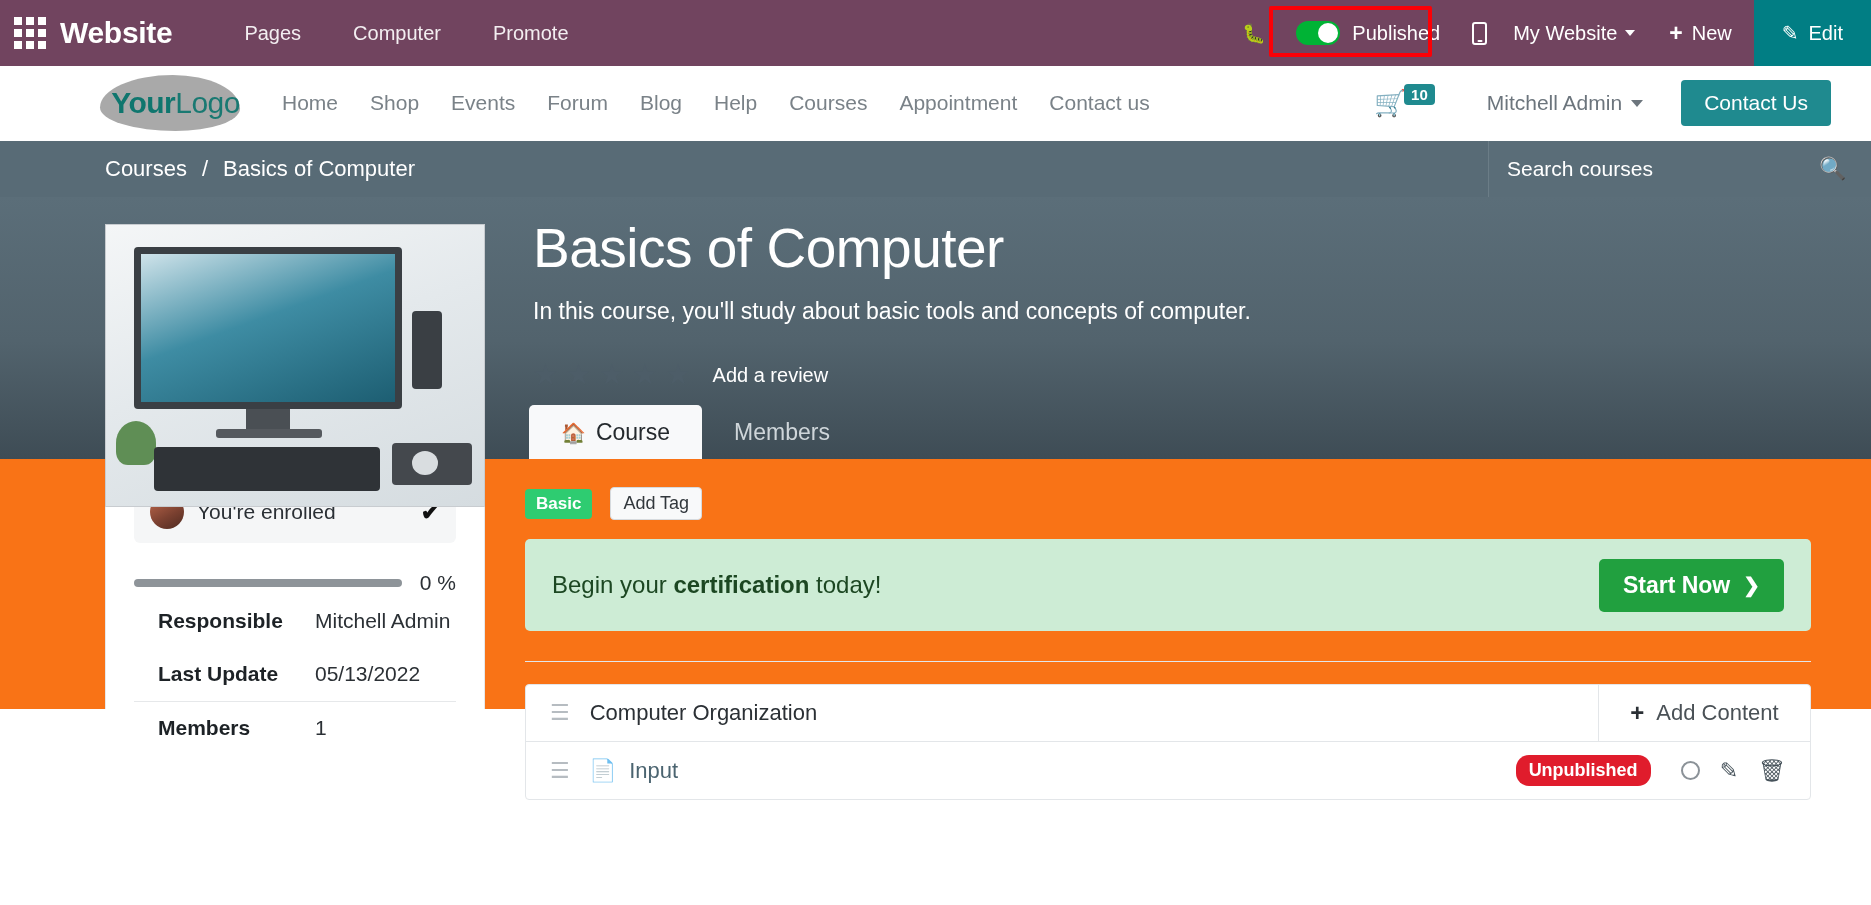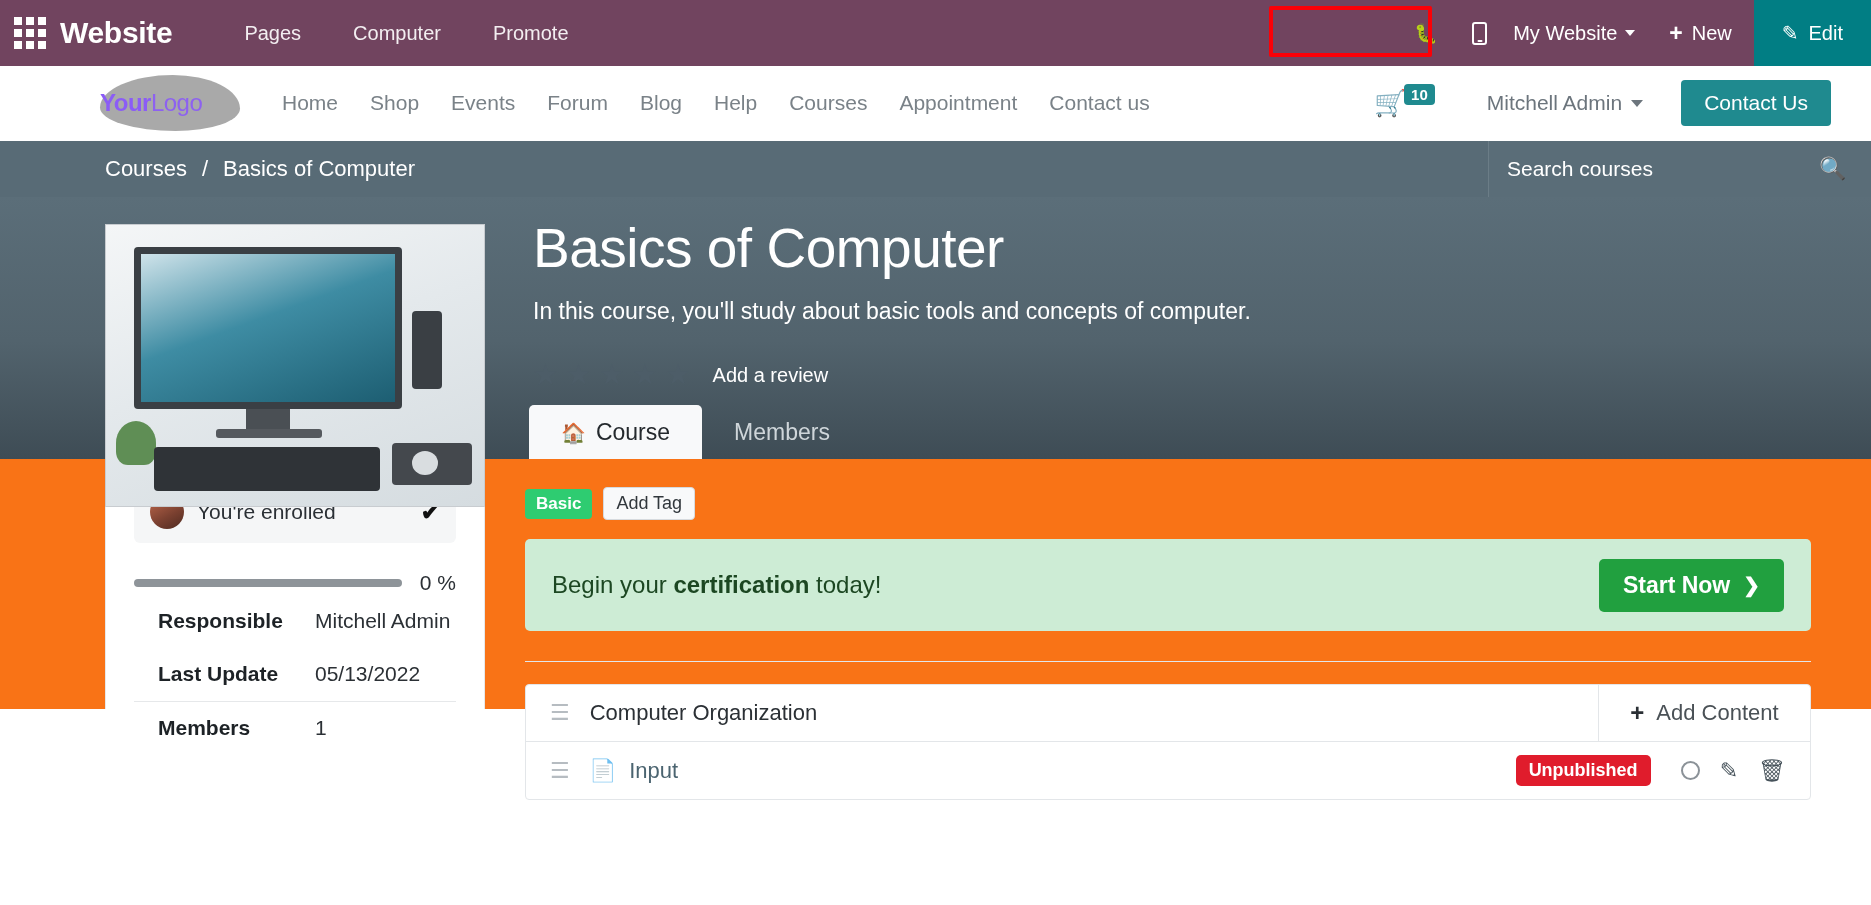--- a/index.html
+++ b/index.html
@@ -143,22 +143,22 @@
     margin-right: 26px;
     cursor: pointer;
   }
   .logo .blob {
     position:absolute; inset:0;
     background:#a9a9a9;
     border-radius: 52% 48% 46% 54% / 58% 60% 40% 42%;
   }
   .logo .txt {
     position: absolute; inset: 0;
-    display:flex; align-items:center; justify-content:flex-start;
-    font-size: 24px; color:#8b5cf6; letter-spacing:-0.5px;
+    display:flex; align-items:center; justify-content:flex-end;
+    font-size: 30px; color:#0f766e; letter-spacing:-0.5px;
   }
   .logo .txt b { font-weight: bold; }
   .logo .txt span { font-weight: normal; opacity: .93; }
   .site-links { display: flex; align-items: center; gap: 0; }
   .site-links a {
     font-size: 21px;
     color: #7a8288;
     text-decoration: none;
     padding: 0 16px;
     white-space: nowrap;
@@ -376,21 +376,21 @@
   .detail {
     display: flex; align-items: center;
     padding: 14px 0 15px;
     font-size: 21px;
   }
   .detail.bordered { border-bottom: 1px solid #e6e8ea; }
   .detail .k { font-weight: bold; color: #1d2226; width: 157px; flex: none; margin-left: 24px; }
   .detail .v { color: #2b3035; }
 
   .main-col { flex: 1; padding: 28px 60px 0 40px; }
-  .tagrow { display: flex; align-items: center; gap: 11px; }
+  .tagrow { display: flex; align-items: center; gap: 18px; }
   .tag-basic {
     background: #2ecc71; color: #ffffff;
     font-size: 17px; font-weight: bold;
     padding: 5px 11px; border-radius: 4px;
   }
   .tag-add {
     background: #f8f9fa; color: #31373c;
     font-size: 18px;
     padding: 5px 12px; border-radius: 4px;
     border: 1px solid #d6dade;
@@ -454,21 +454,21 @@
     display: flex; align-items: center;
     height: 57px;
     padding: 0 24px;
   }
   .file-ic { font-size: 22px; color: #46535c; margin-left: 20px; }
   .item-name { font-size: 22px; color: #4b6470; margin-left: 12px; cursor: pointer; }
   .unpub-badge {
     margin-left: auto;
     background: #e01c2c; color:#ffffff;
     font-size: 18px; font-weight: bold;
-    padding: 5px 13px; border-radius: 5px;
+    padding: 5px 13px; border-radius: 13px;
     cursor: pointer;
   }
   .row-actions { display: flex; align-items: center; gap: 20px; margin-left: 30px; }
   .circ {
     width: 19px; height: 19px; border: 2px solid #8b9298; border-radius: 50%;
     cursor: pointer;
   }
   .pencil, .trash { font-size: 22px; color: #46525a; cursor: pointer; line-height:1; }
 </style>
 </head>
@@ -489,20 +489,24 @@
   <div class="odoo-brand">Website</div>
   <div class="odoo-menu">
     <div class="mi">Pages</div>
     <div class="mi">Computer</div>
     <div class="mi">Promote</div>
   </div>
 
   <div class="odoo-right">
     <div class="bug-icon">🐛</div>
 
+    <div class="publish-wrap">
+      <div class="toggle"></div>
+      <div class="publish-label">Published</div>
+    </div>
 
     <div class="mobile-icon">
       <div class="phone"></div>
     </div>
 
     <div class="odoo-user">
       <span>My Website</span>
       <span class="caret-dn"></span>
     </div>
 

